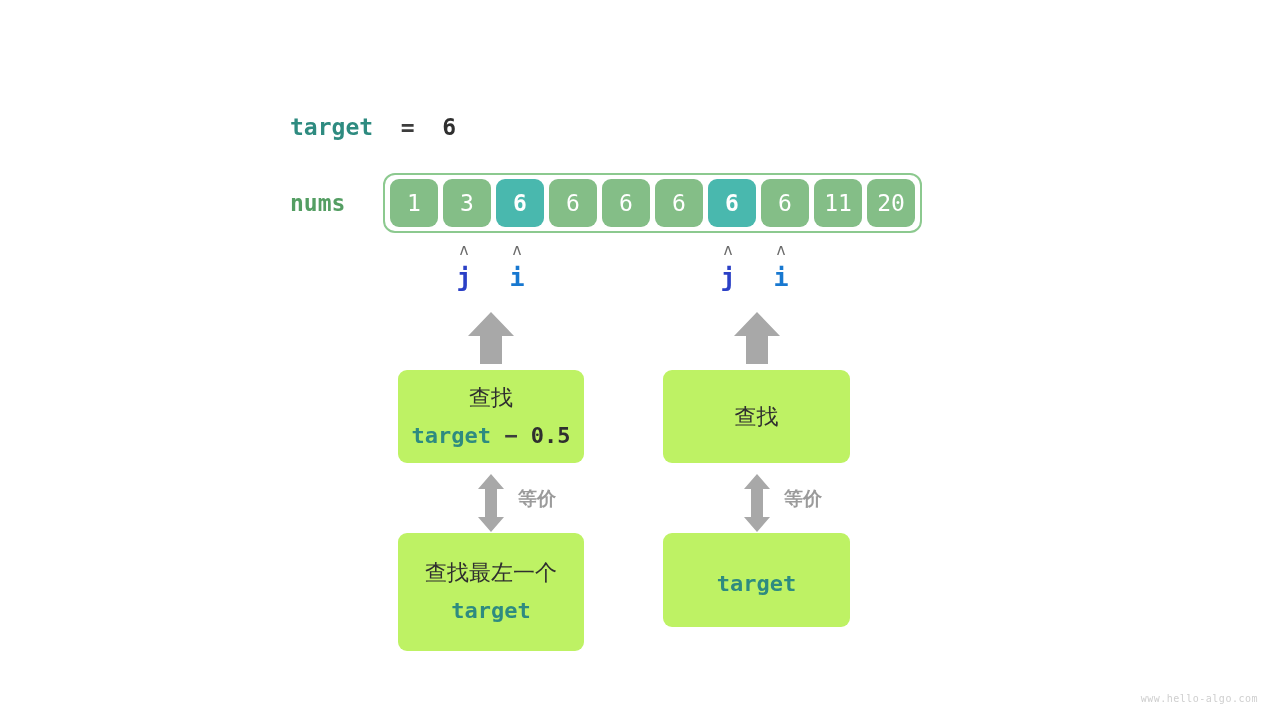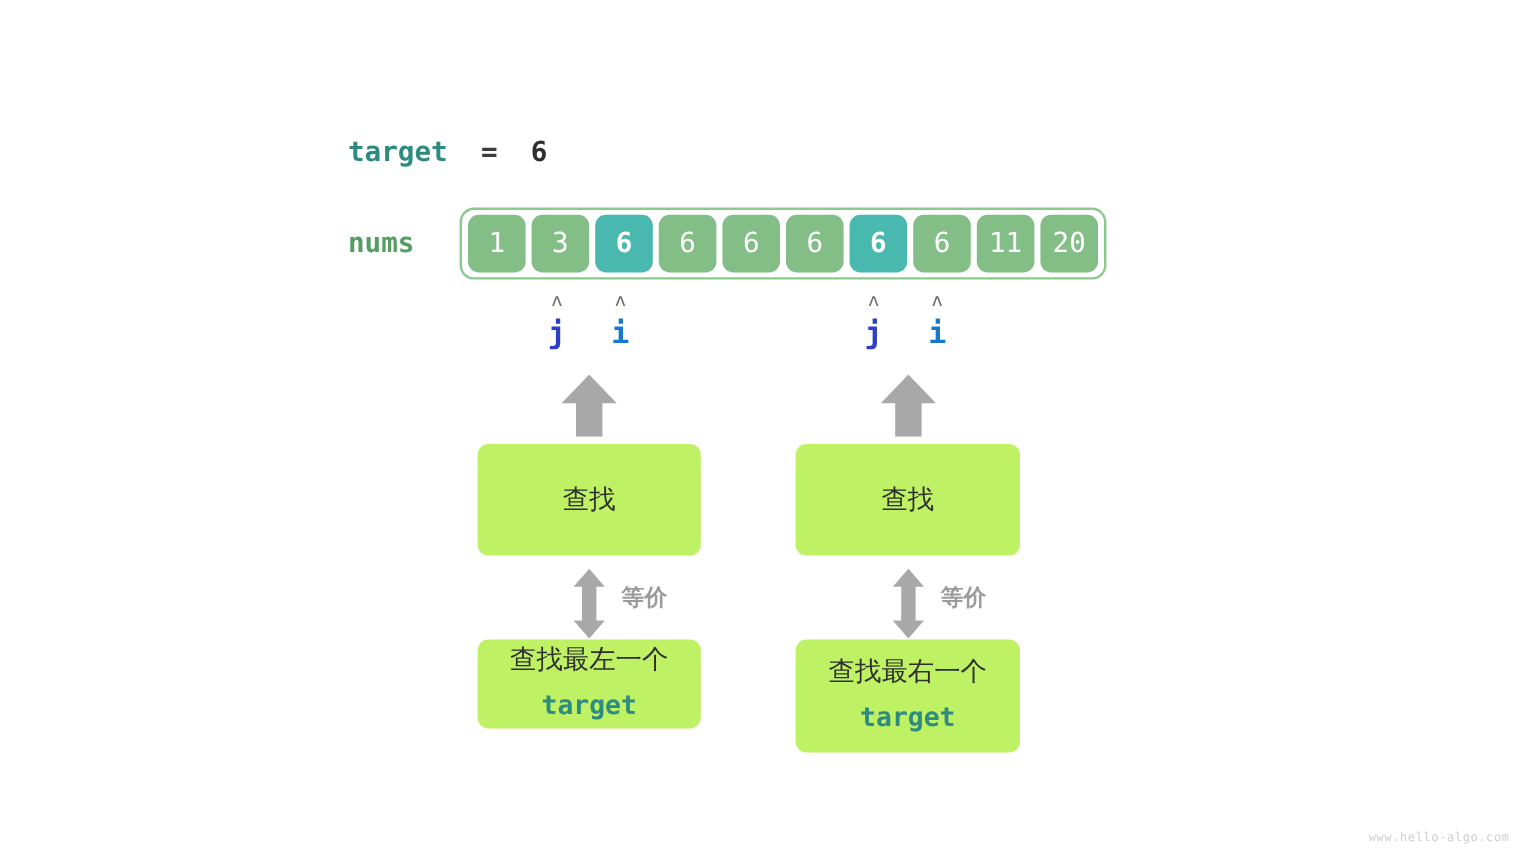--- a/index.html
+++ b/index.html
@@ -218,45 +218,45 @@
   </div>
 
   <div class="arrow-up" style="left:734px; top:312px;">
     <svg width="46" height="52" viewBox="0 0 46 52">
       <polygon points="23,0 46,24 34,24 34,52 12,52 12,24 0,24" fill="#a8a8a8"></polygon>
     </svg>
   </div>
 
   <div class="gbox" style="left:398px; top:370px; width:186px; height:93px;">
     <div class="l1">查找</div>
+    <div class="l2"><span class="tk-var">target</span><span class="tk-op"> − </span><span class="tk-num">0.5</span></div>
   </div>
 
   <div class="gbox" style="left:663px; top:370px; width:187px; height:93px;">
     <div class="l1">查找</div>
   </div>
 
   <div class="arrow-bi" style="left:478px; top:474px;">
     <svg width="26" height="58" viewBox="0 0 26 58">
       <polygon points="13,0 26,15 19,15 19,43 26,43 13,58 0,43 7,43 7,15 0,15" fill="#a8a8a8"></polygon>
     </svg>
   </div>
   <div class="equiv" style="left:518px; top:486px;">等价</div>
 
   <div class="arrow-bi" style="left:744px; top:474px;">
     <svg width="26" height="58" viewBox="0 0 26 58">
       <polygon points="13,0 26,15 19,15 19,43 26,43 13,58 0,43 7,43 7,15 0,15" fill="#a8a8a8"></polygon>
     </svg>
   </div>
   <div class="equiv" style="left:784px; top:486px;">等价</div>
 
-  <div class="gbox" style="left:398px; top:533px; width:186px; height:74px;">
+  <div class="gbox" style="left:398px; top:533px; width:186px; height:118px;">
     <div class="l1">查找最左一个</div>
     <div class="l2"><span class="tk-var">target</span></div>
   </div>
 
   <div class="gbox" style="left:663px; top:533px; width:187px; height:94px;">
-    <div class="l1">查找最右一个</div>
     <div class="l2"><span class="tk-var">target</span></div>
   </div>
 
   <div class="watermark">www.hello-algo.com</div>
 
 </div>
 
 </body></html>

